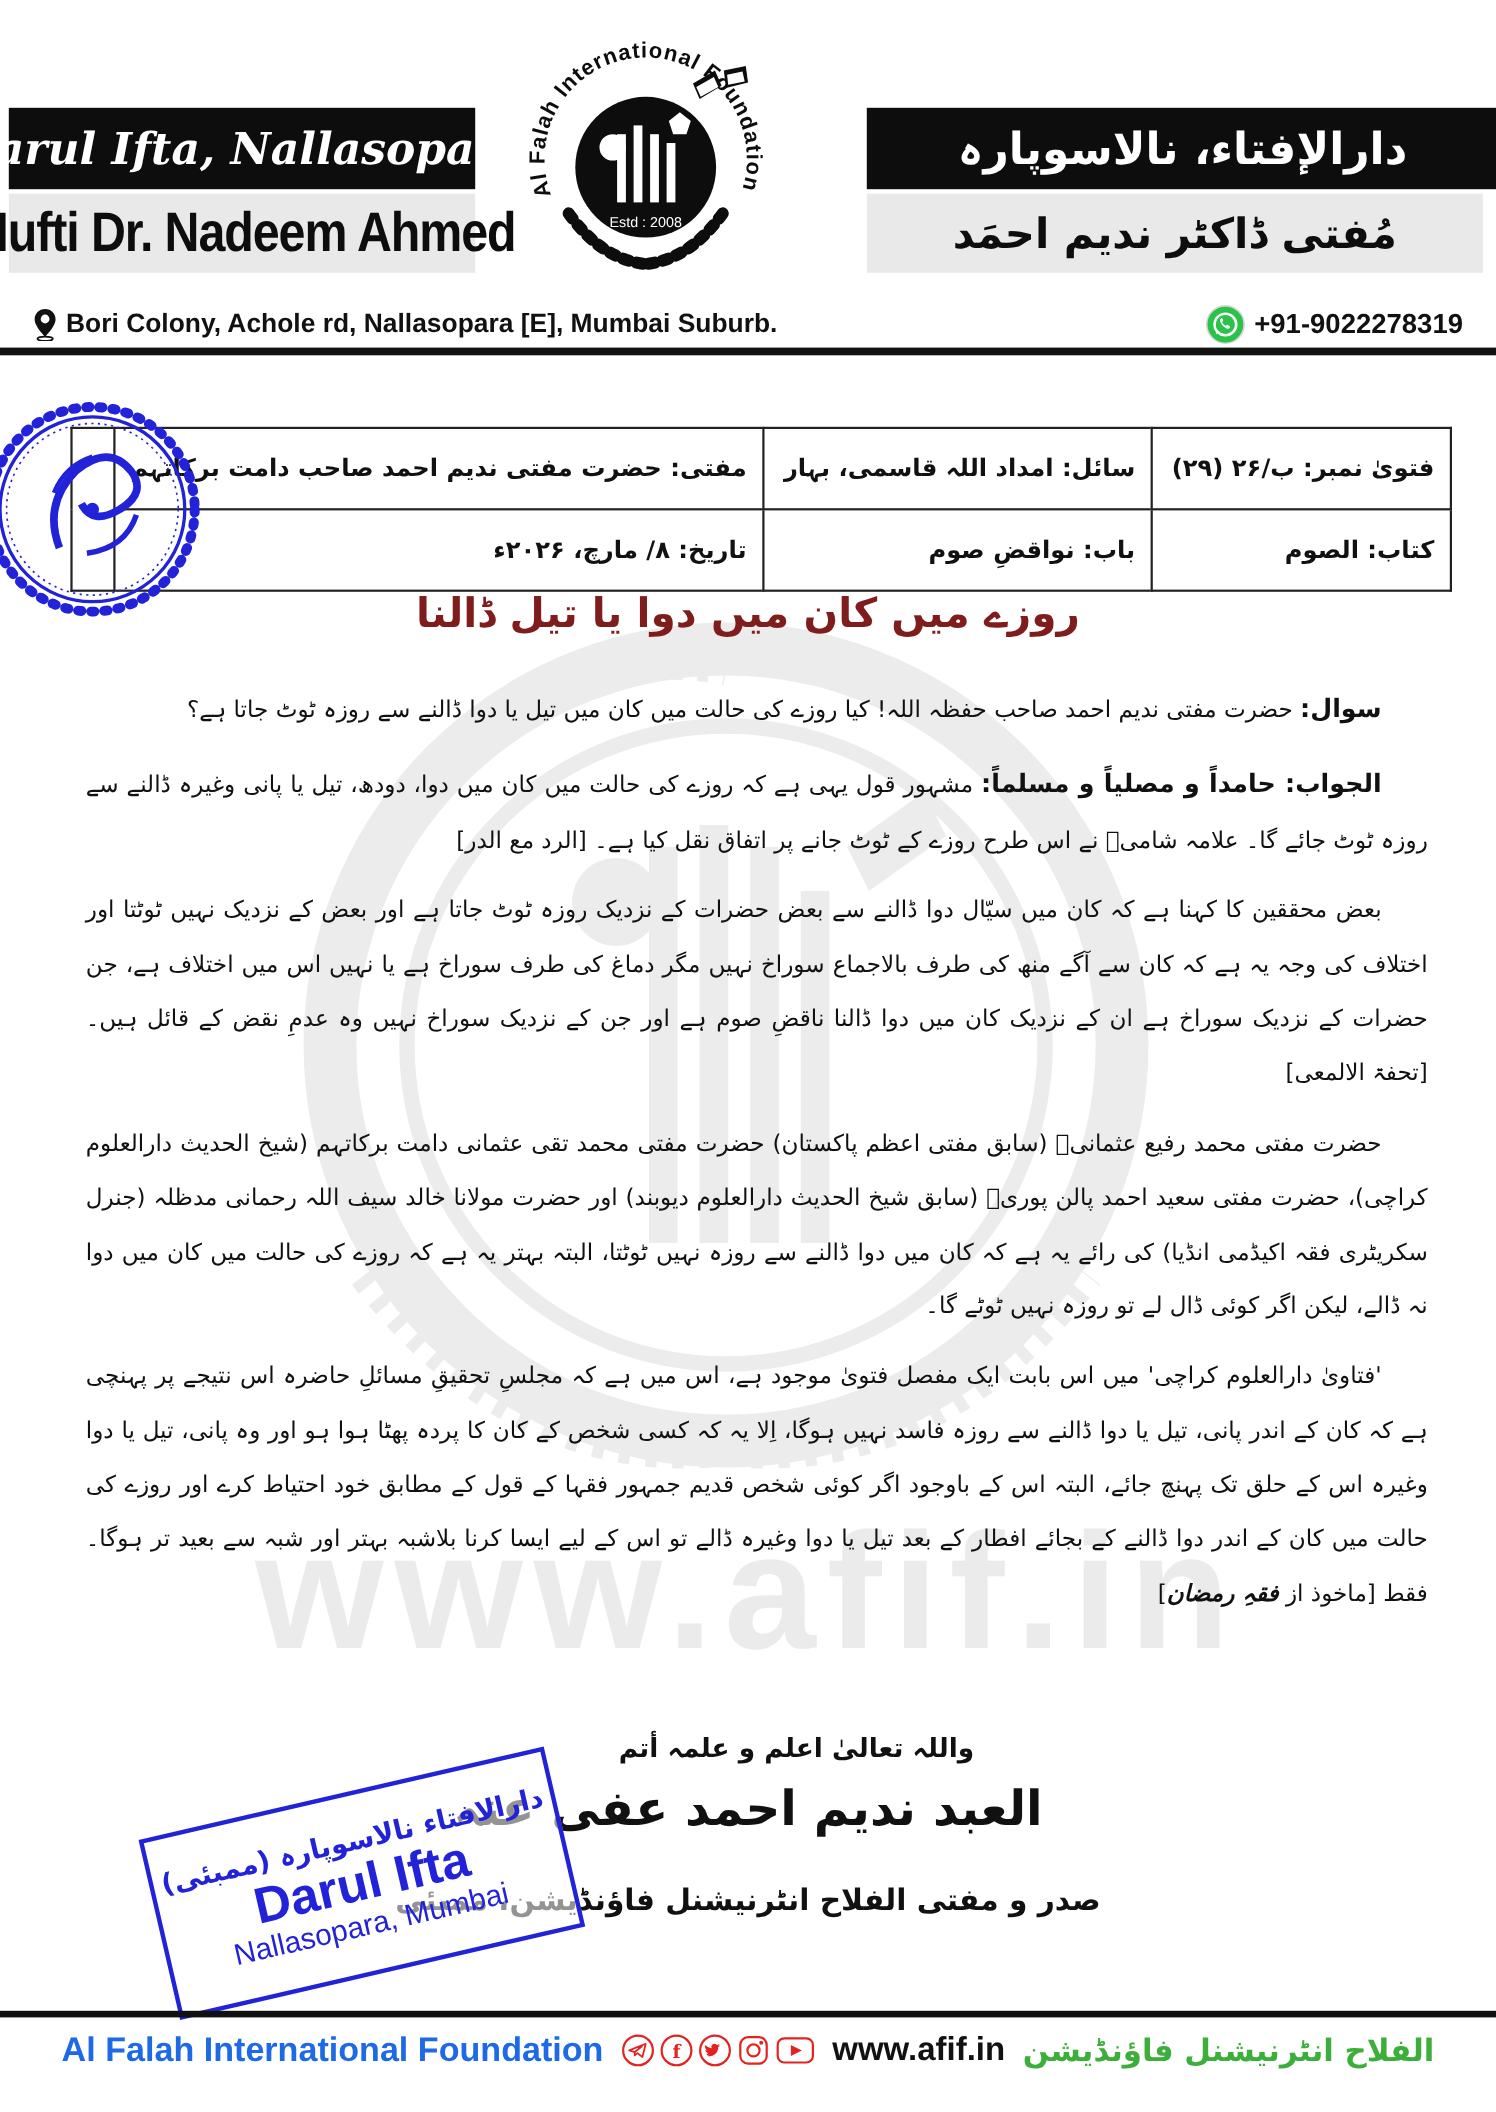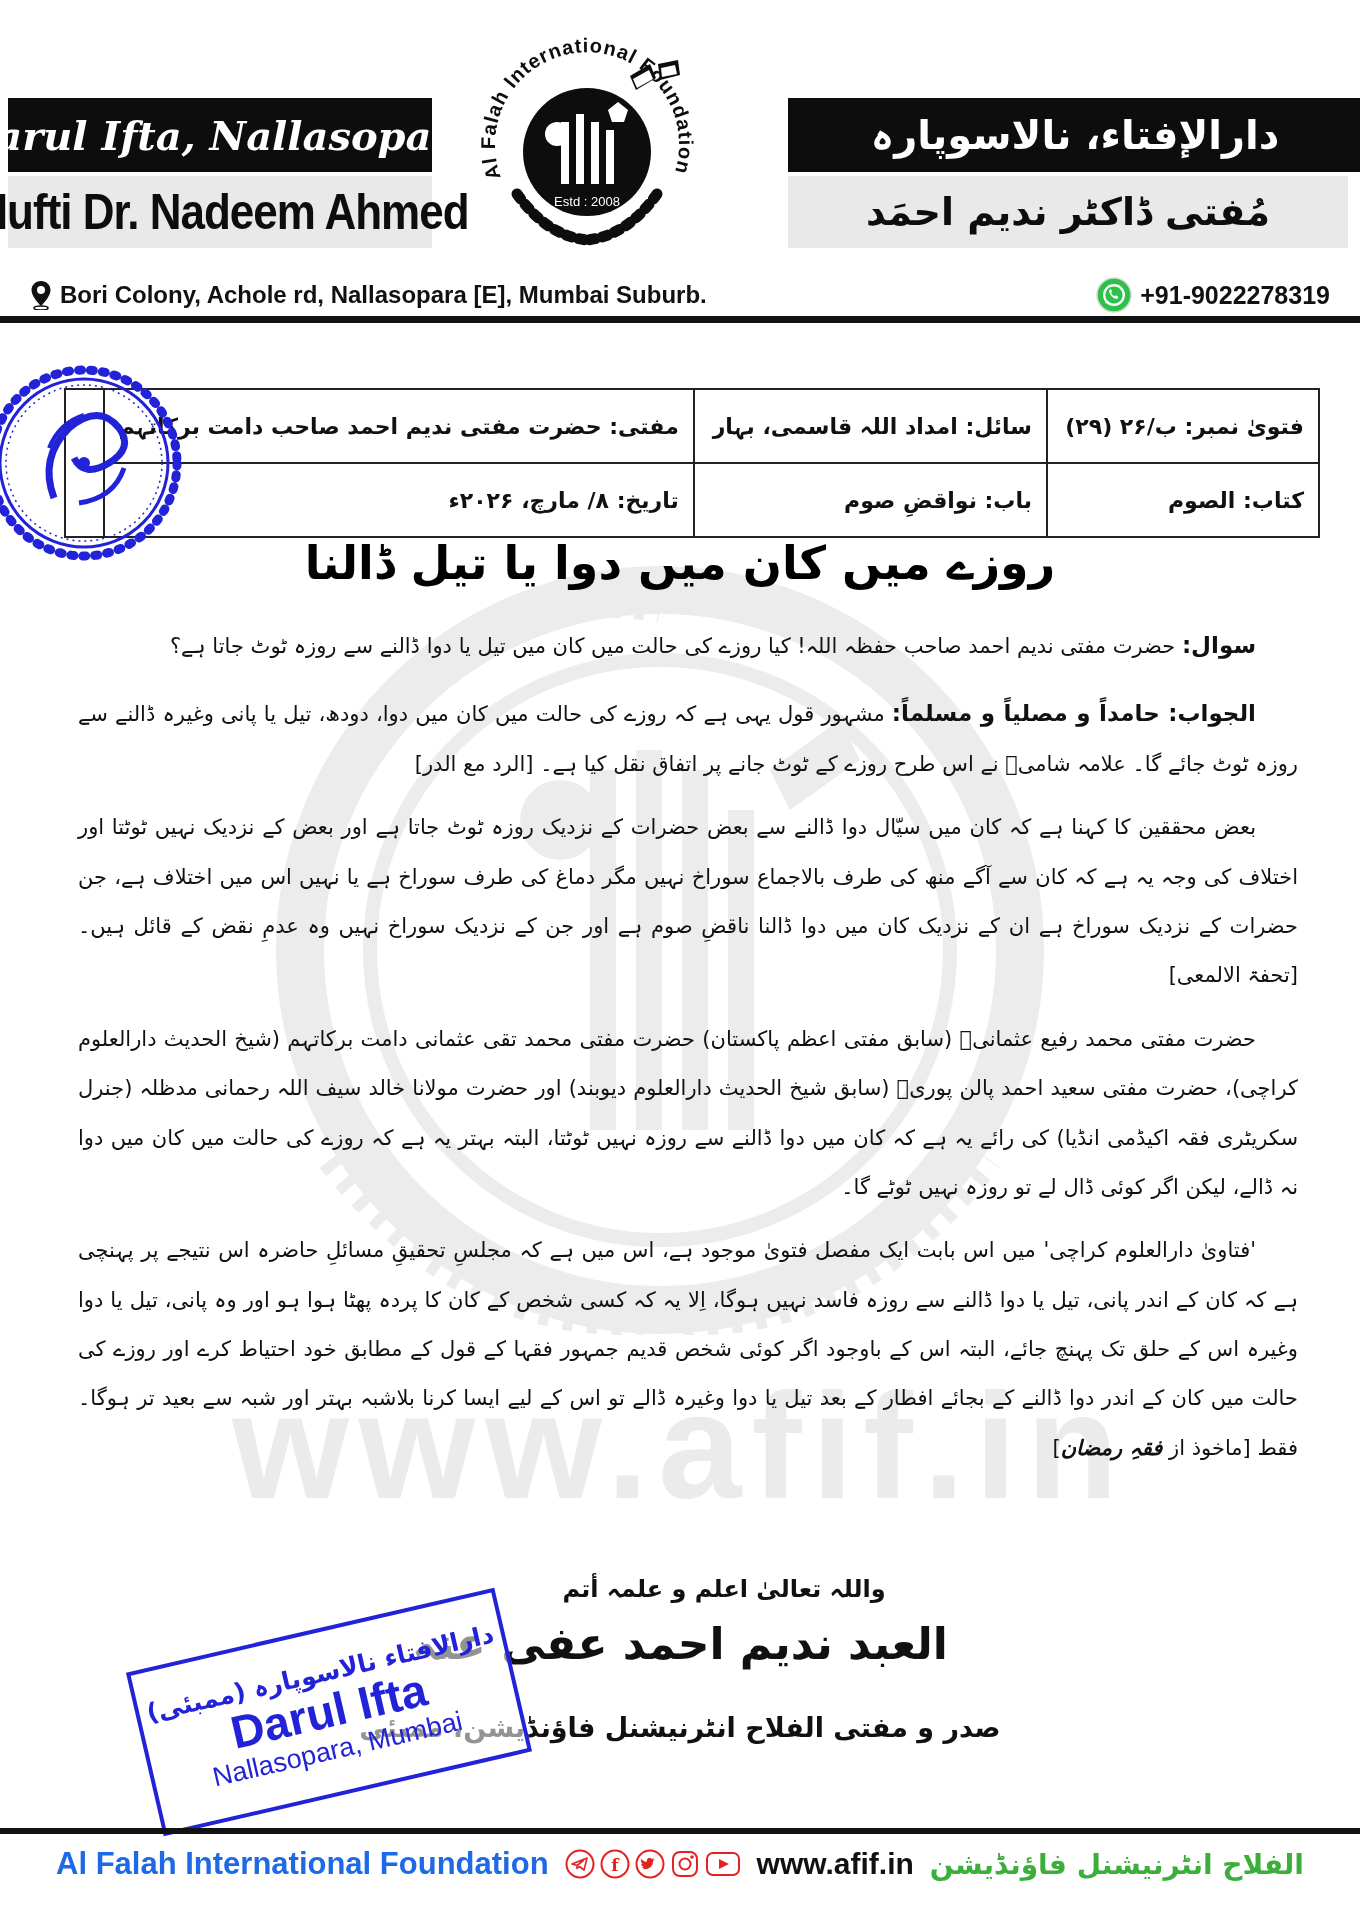--- a/index.html
+++ b/index.html
@@ -29,22 +29,22 @@
   .rule-thick{left:0;top:316px;width:1360px;height:7px;background:#111;}
 
   
   .meta{left:64px;top:388px;width:1256px;border-collapse:collapse;direction:rtl;}
   .meta td{border:2px solid #222;height:64px;padding:4px 14px;font-size:22px;font-weight:bold;
            white-space:nowrap;vertical-align:middle;background:transparent;}
   .meta td.c1{width:300px;} .meta td.c2{width:392px;} .meta td.c3{width:368px;}
   .meta td.stamp-cell{width:160px;position:relative;overflow:visible;}
 
   
-  .fatwa-title{left:0;top:536px;width:1360px;text-align:center;color:#000000;
-               font-size:46px;font-weight:bold;direction:rtl;}
+  .fatwa-title{left:0;top:536px;width:1360px;text-align:center;color:#7f1d1d;
+               font-size:37px;font-weight:bold;direction:rtl;}
 
   
   .body-text{left:62px;top:618px;width:1236px;height:952px;direction:rtl;text-align:justify;
              font-size:21px;line-height:2.35;overflow:hidden;}
   .body-text p{margin:0 0 14px 16px;text-indent:42px;}
   .lead{font-weight:bold;font-size:23px;}
   .bold-inline{font-weight:bold;font-style:italic;}
 
   .closing-line{left:0;top:1575px;width:1360px;text-align:center;direction:rtl;
                 font-size:24px;font-weight:bold;padding-left:44px;}

